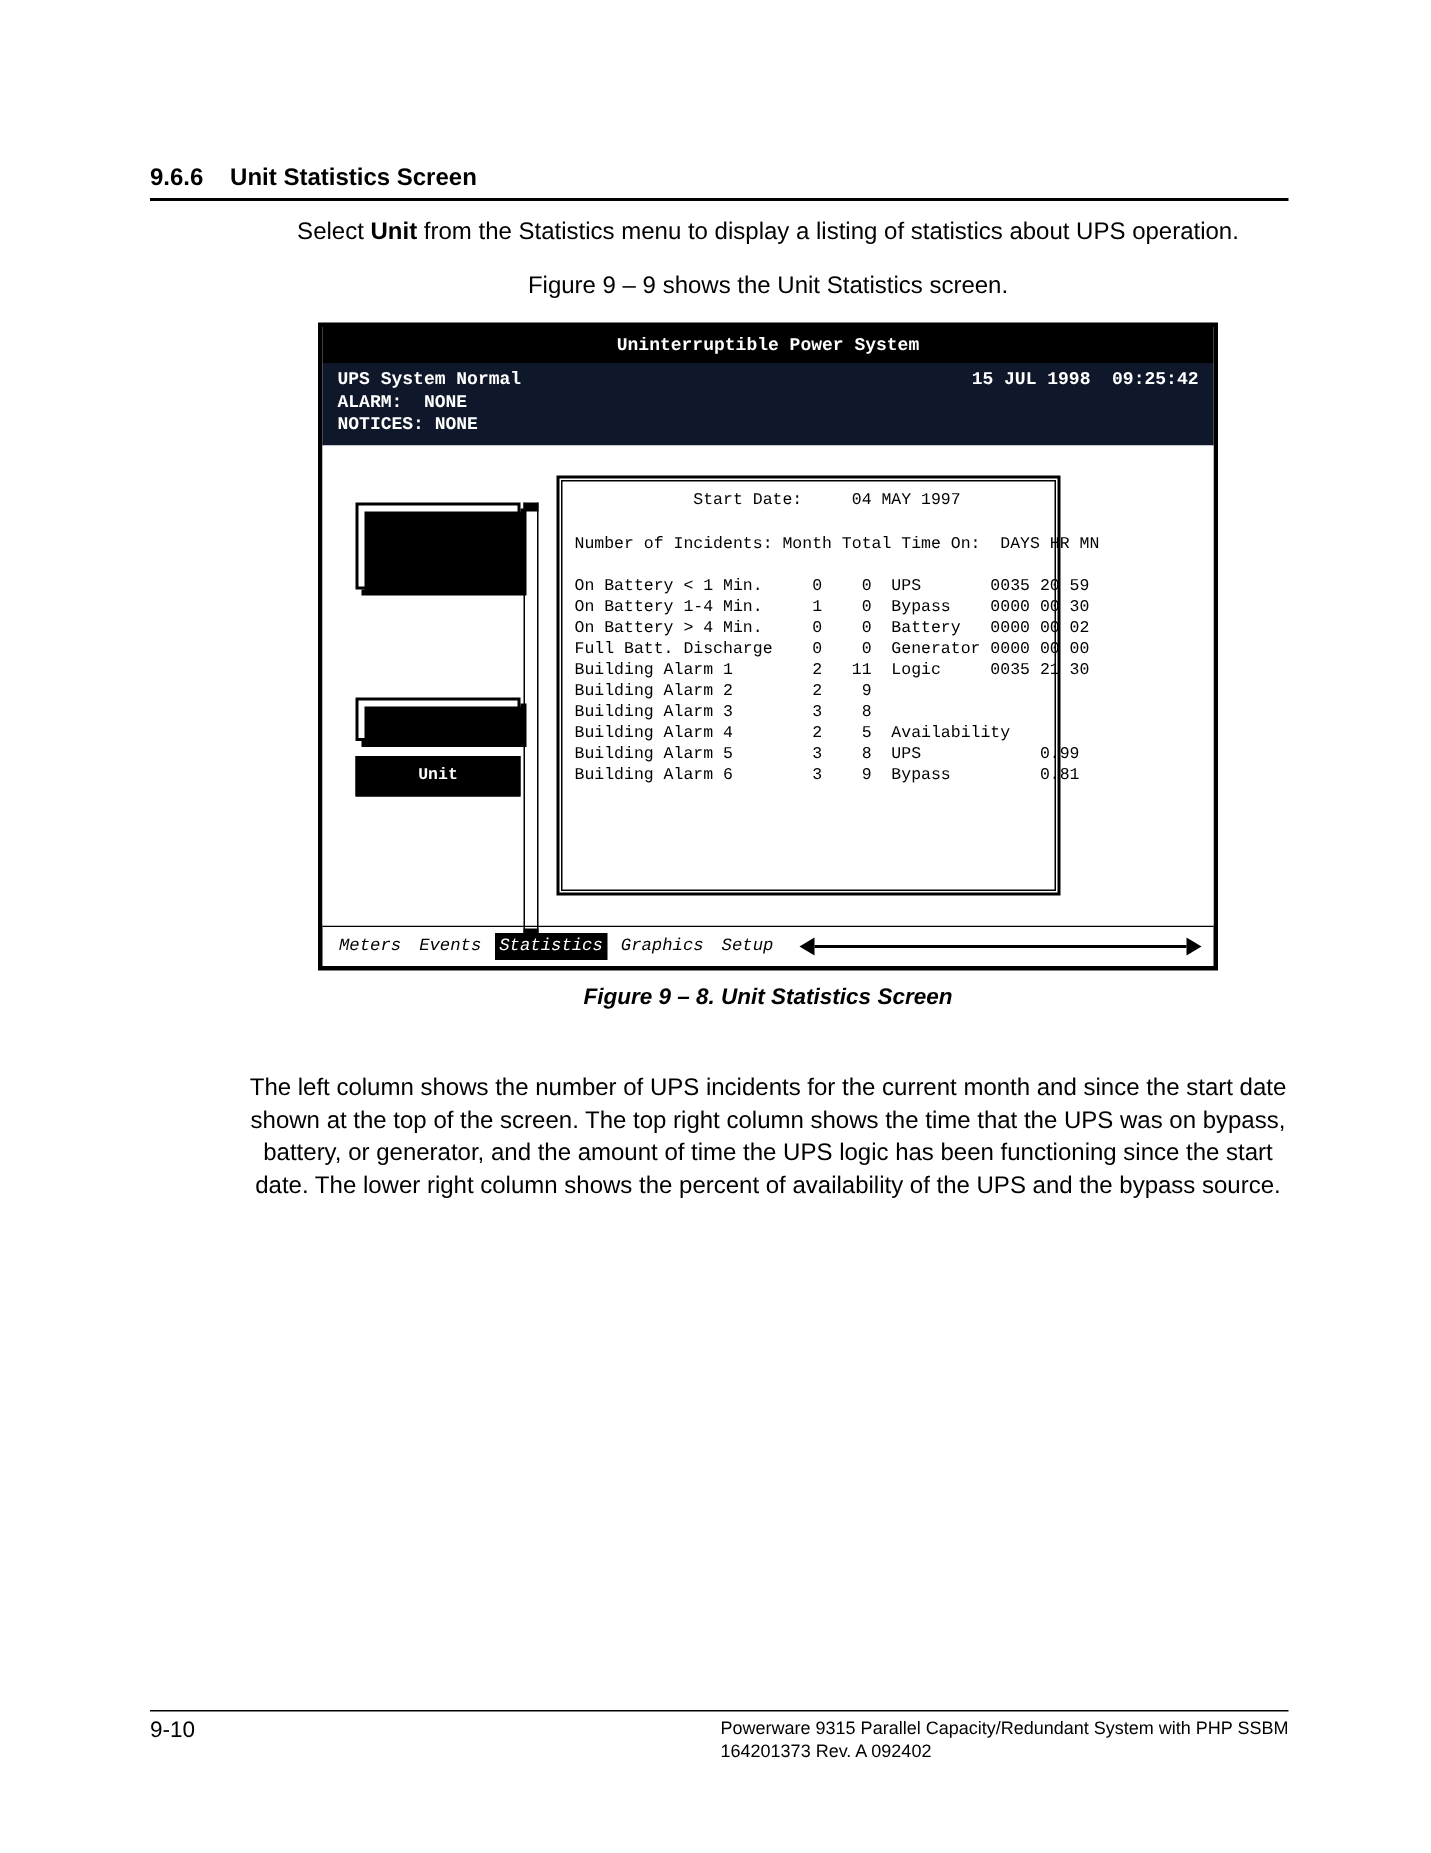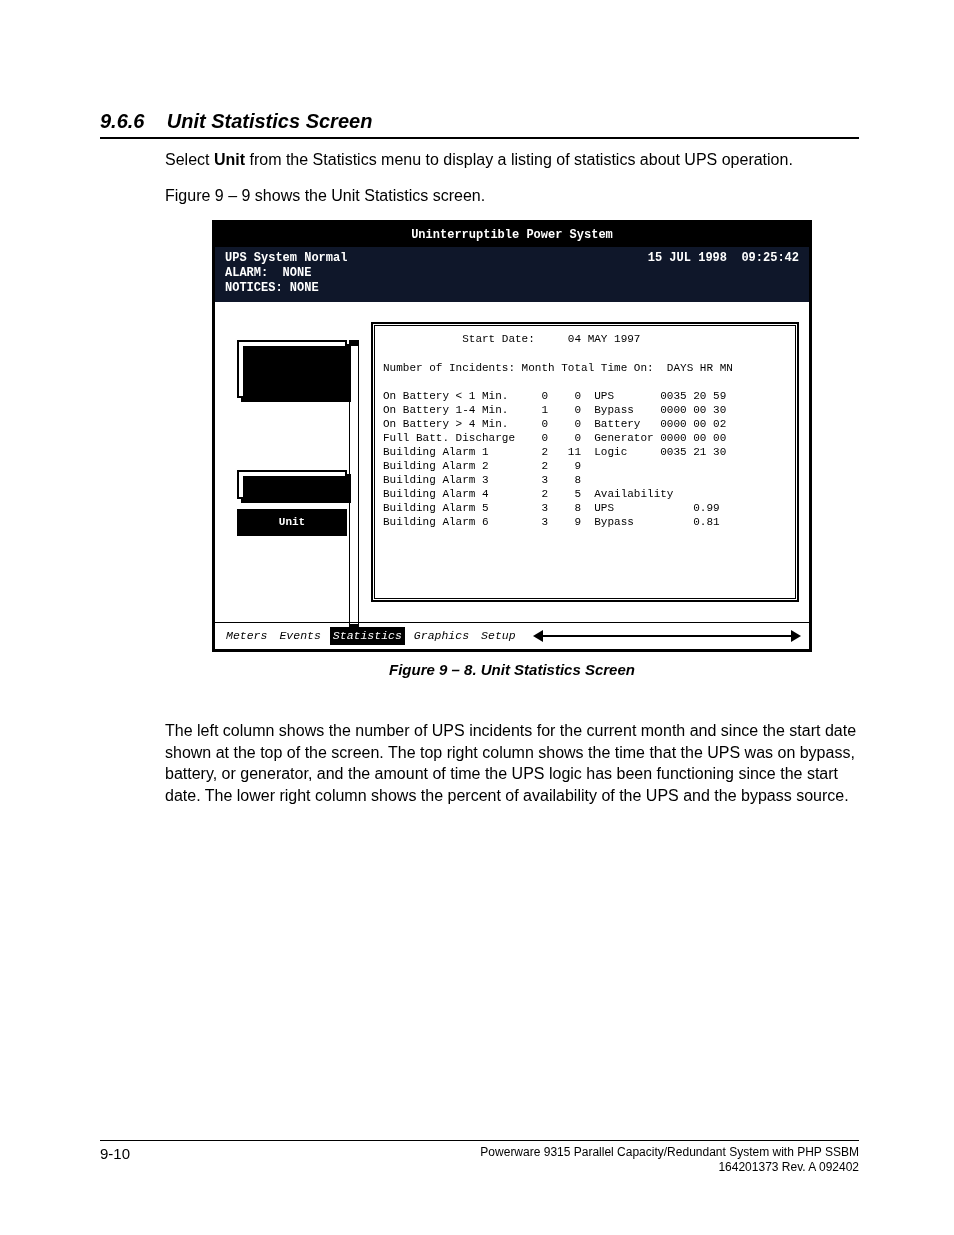--- a/index.html
+++ b/index.html
@@ -11,36 +11,36 @@
   }
   .page {
     width: 954px;
     height: 1235px;
     position: relative;
     box-sizing: border-box;
     padding: 110px 95px 0 100px;
   }
   .section-heading {
     font-weight: bold;
-    font-style: italic;
-    font-size: 20px;
+    font-size: 16px;
     margin-bottom: 4px;
   }
   .hr {
     border: none;
     border-top: 2px solid #000;
     margin: 0 0 10px 0;
   }
   .body-block {
     padding-left: 65px;
     font-size: 16px;
     line-height: 1.35;
   }
   .body-block p {
     margin: 0 0 14px 0;
+    text-align: center;
   }
   .bold { font-weight: bold; }
 
   
   .screen-wrap {
     margin: 14px auto 12px auto;
     width: 600px;
   }
   .screen {
     border: 3px solid #000;
@@ -143,21 +143,21 @@
     height:6px;
     background:#000;
   }
   .scroll-hint::before { top:0; }
   .scroll-hint::after { bottom:0; }
 
   .stats-panel-outer {
     position: absolute;
     left: 156px;
     top: 20px;
-    width: 428px;
+    width: 336px;
     height: 280px;
   }
   .stats-panel-outline1 {
     position:absolute; inset:0;
     border:2px solid #000;
   }
   .stats-panel-outline2 {
     position:absolute; inset:3px;
     border:1px solid #000;
   }
@@ -216,21 +216,20 @@
     left: 100px;
     right: 95px;
     bottom: 60px;
     border-top: 1px solid #000;
     padding-top: 4px;
     display: flex;
     justify-content: space-between;
     font-size: 12px;
   }
   .footer .right {
-    text-align: right;
     line-height: 1.25;
   }
   .footer .left { font-size: 15px; }
 </style>
 </head>
 <body>
 
 <div class="page">
 
   <div class="section-heading">

